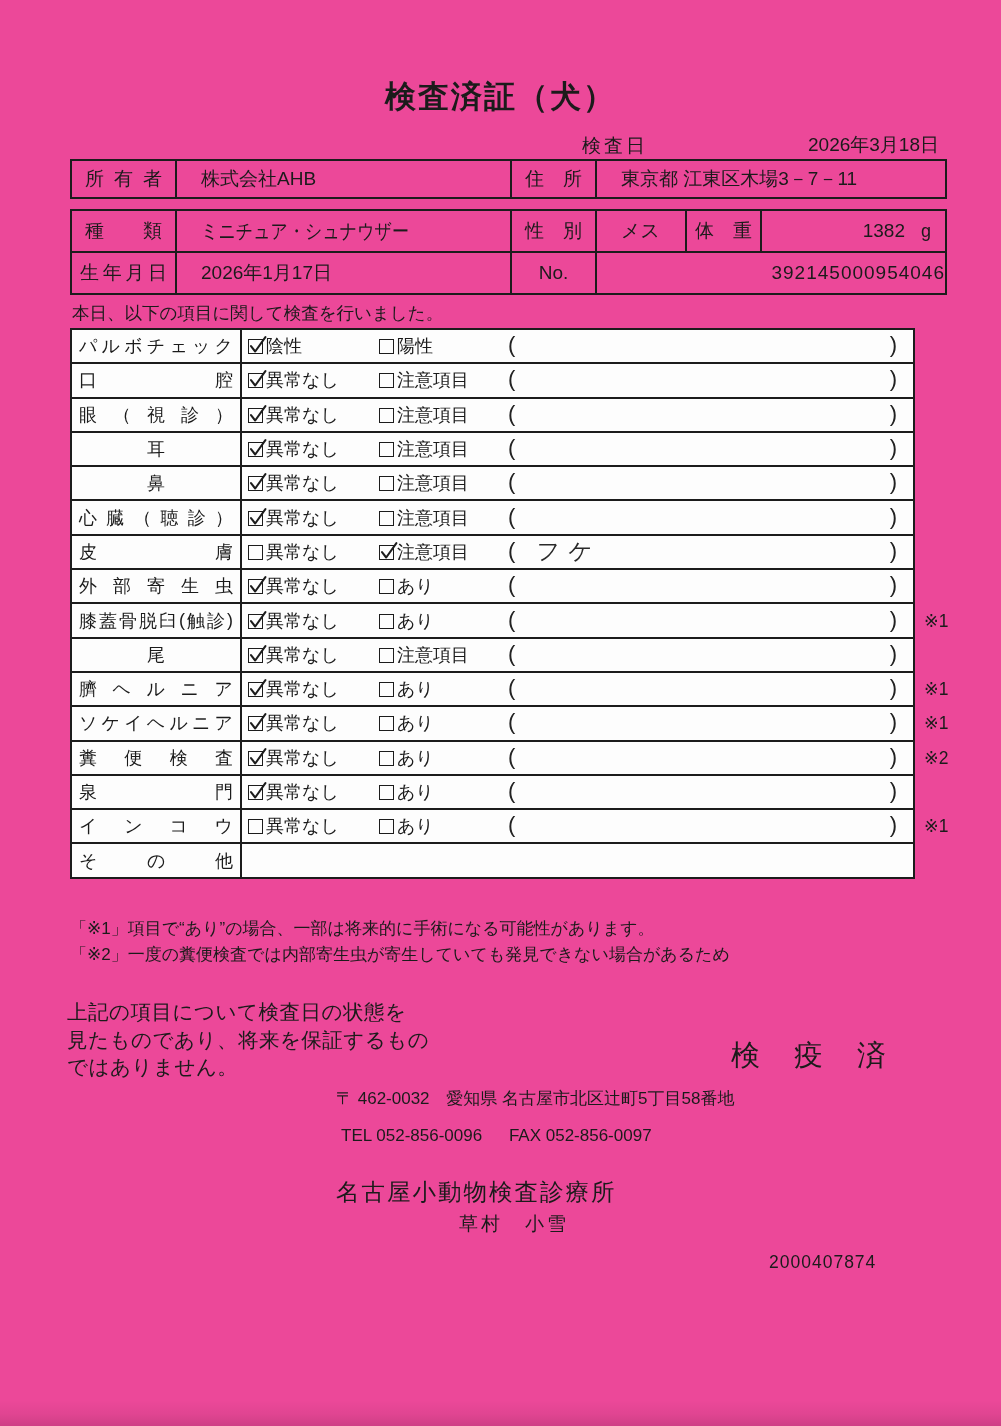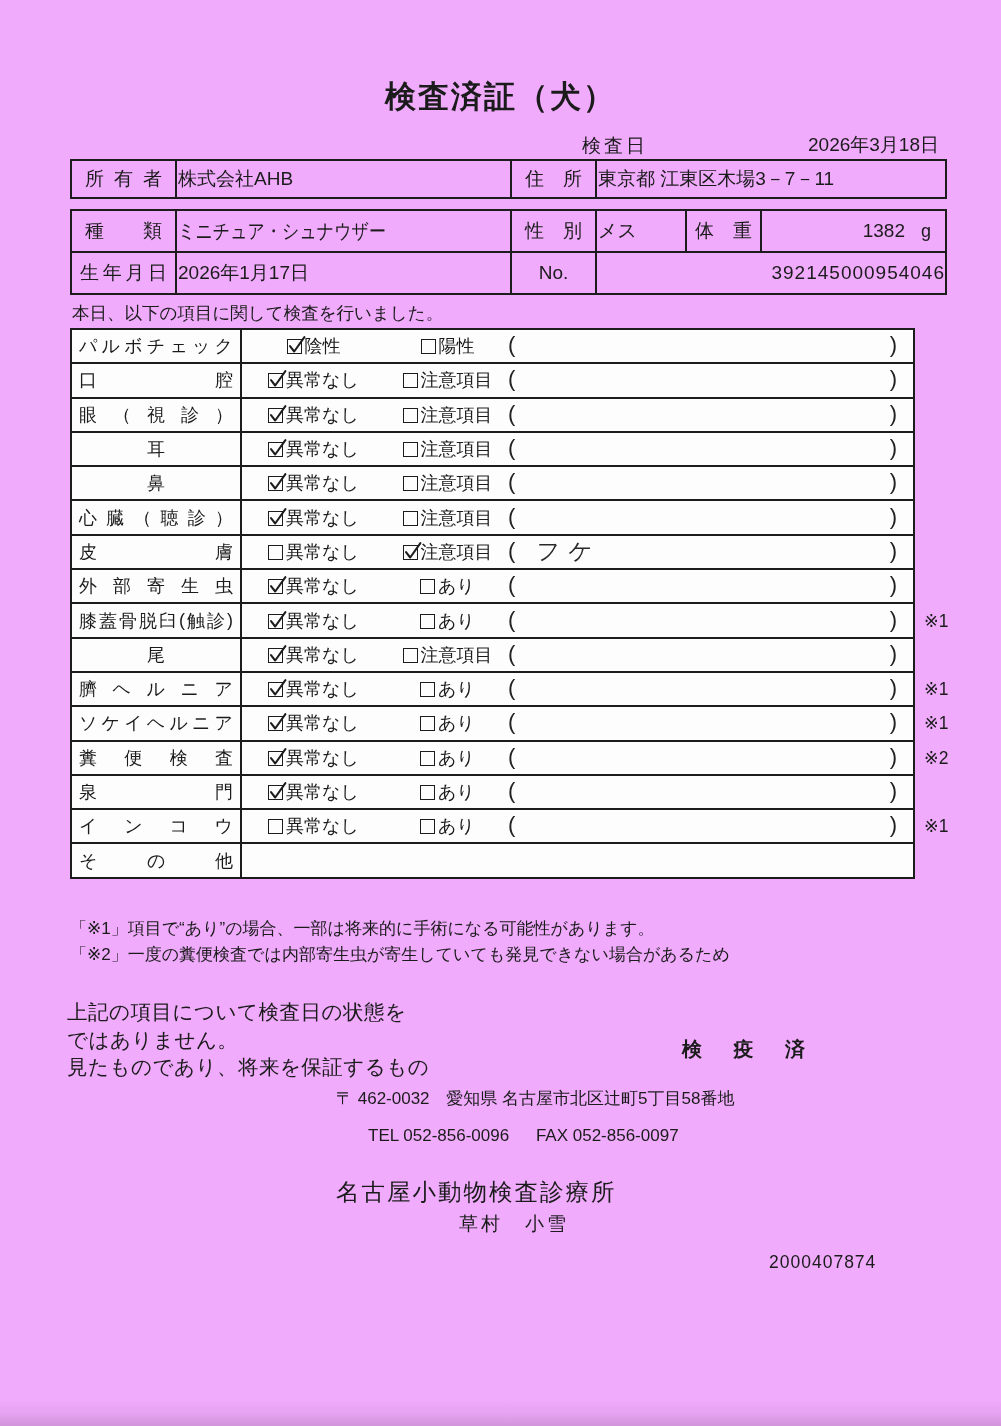--- a/index.html
+++ b/index.html
@@ -1,87 +1,87 @@
 <!DOCTYPE html>
 <html><head>
 <meta charset="utf-8">
 <style>
   * { margin:0; padding:0; box-sizing:border-box; }
   html,body { background:#e9e9e9; }
   body { font-family:"Liberation Sans","DejaVu Sans",sans-serif; color:#1b1b1b; }
   .page {
     position:relative; width:1001px; height:1426px; margin:0 auto;
-    background:#f0abfc; overflow:hidden;
+    background:#ec4899; overflow:hidden;
   }
 
   
   .doc-title {
     position:absolute; top:76px; left:0; right:0;
     text-align:center; font-size:31px; font-weight:bold; letter-spacing:2px;
   }
   .insp-date-label { position:absolute; top:133px; left:582px; font-size:19px; letter-spacing:3px; }
   .insp-date-value { position:absolute; top:132px; right:62px; font-size:19px; }
 
   
   table.info { border-collapse:collapse; position:absolute; left:70px; table-layout:fixed; }
   table.info td { border:2px solid #1c1c1c; font-size:19px; vertical-align:middle; overflow:hidden; white-space:nowrap; }
   table.t1 { top:159px; }
   table.t1 td { height:38px; }
   table.t2 { top:209px; }
   table.t2 td { height:42px; }
   .jspread { display:flex; justify-content:space-between; width:100%; padding:0 13px; }
   .jspread.tight { padding:0 8px; }
-  td.val { padding-left:1px; font-size:20px;margin-top:48px; }
+  td.val { padding-left:24px; font-size:20px;margin-top:48px; }
   .condensed { display:inline-block; transform:scaleX(0.85); transform-origin:0 50%; white-space:nowrap; font-size:20px; }
   .weight-cell { display:flex; justify-content:flex-end; align-items:center; padding-right:14px; }
   .weight-cell .unit { margin-left:16px; font-size:18px; }
   td.no-label { text-align:center; font-size:18px; }
   td.no-value { padding-left:12px; font-size:21px; letter-spacing:1px;text-align:right; }
 
   
   .intro { position:absolute; top:301px; left:72px; font-size:17.5px; }
 
   
   .checklist { position:absolute; top:328px; left:70px; width:845px; }
   .cl-row { position:relative; display:flex; height:36.3px; border:2px solid #1c1c1c; background:#fdfdfd; }
   .cl-row + .cl-row { margin-top:-2px; }
   .cl-label {
     width:170px; flex:none; border-right:2px solid #1c1c1c;
     display:flex; justify-content:space-between; align-items:center;
     padding:0 7px; font-size:18px;
   }
   .cl-label.center { justify-content:center; }
   .cl-content { flex:1; position:relative; display:flex; align-items:center; padding-left:6px; font-size:18px; }
-  .cl-opt { display:flex; align-items:center; width:137px; flex:none;justify-content:center; }
+  .cl-opt { display:flex; align-items:center; width:137px; flex:none; }
   .cl-opt.first { width:131px; }
   .cbox {
     width:15px; height:15px; flex:none; border:1.6px solid #1c1c1c;
     position:relative; margin-right:3px; margin-top:1px;
   }
   .cbox svg { position:absolute; left:-1px; top:-4px; width:18px; height:19px; overflow:visible; }
   .cbox polyline { fill:none; stroke:#1c1c1c; stroke-width:1.7; stroke-linecap:round; stroke-linejoin:round; }
   .paren { font-size:22px; font-weight:400; color:#222; }
   .paren.open { position:absolute; left:266px; top:50%; transform:translateY(-54%); }
   .paren.close { position:absolute; right:16px; top:50%; transform:translateY(-54%); }
   .handwriting {
     position:absolute; left:294px; top:50%; transform:translateY(-52%) skewX(-6deg);
     font-size:23px; letter-spacing:9px; color:#2a2a2a;
   }
   .cl-note { position:absolute; left:852px; top:50%; transform:translateY(-50%); font-size:17.5px; white-space:nowrap; }
 
   
   .footnotes { position:absolute; top:916px; left:70px; font-size:17px; line-height:26px; }
   .footnotes .indent { padding-left:45px; }
   .disclaimer { position:absolute; top:998px; left:67px; font-size:20.5px; line-height:27.5px; letter-spacing:0.5px; }
-  .stamp { position:absolute; top:1036px; left:682px; font-size:20px; letter-spacing:13px; white-space:nowrap;font-weight:bold; }
+  .stamp { position:absolute; top:1036px; left:731px; font-size:29px; letter-spacing:13px; white-space:nowrap; }
 
   
   .postal-line { position:absolute; top:1087px; left:336px; font-size:17px; }
   .postal-line .addr { margin-left:12px; }
-  .tel-line { position:absolute; top:1126px; left:341px; font-size:17px;margin-left:27px; }
+  .tel-line { position:absolute; top:1126px; left:341px; font-size:17px; }
   .tel-line .fax { margin-left:22px; }
   .clinic-name { position:absolute; top:1176px; left:336px; font-size:23.5px; letter-spacing:2px; }
   .vet-name { position:absolute; top:1211px; left:459px; font-size:19px; letter-spacing:3px; }
   .serial { position:absolute; top:1252px; left:769px; font-size:17.5px; letter-spacing:1px; }
 
   
   .scan-edge {
     position:absolute; left:0; right:0; bottom:0; height:26px;
     background:linear-gradient(180deg, rgba(0,0,0,0) 0%, rgba(0,0,0,0.05) 55%, rgba(0,0,0,0.13) 100%);
   }
@@ -548,22 +548,22 @@
       </div>
     </div>
 
   <div class="footnotes">
     <div>「※1」項目で“あり”の場合、一部は将来的に手術になる可能性があります。</div>
     <div>「※2」一度の糞便検査では内部寄生虫が寄生していても発見できない場合があるため</div>
   </div>
 
   <div class="disclaimer">
     <div>上記の項目について検査日の状態を</div>
+    <div>見たものであり、将来を保証するもの</div>
     <div>ではありません。</div>
-    <div>見たものであり、将来を保証するもの</div>
   </div>
 
   <div class="stamp">検 疫 済</div>
 
   <div class="postal-line">
     <span>〒 462-0032</span>
     <span class="addr">愛知県 名古屋市北区辻町5丁目58番地</span>
   </div>
 
   <div class="tel-line">

